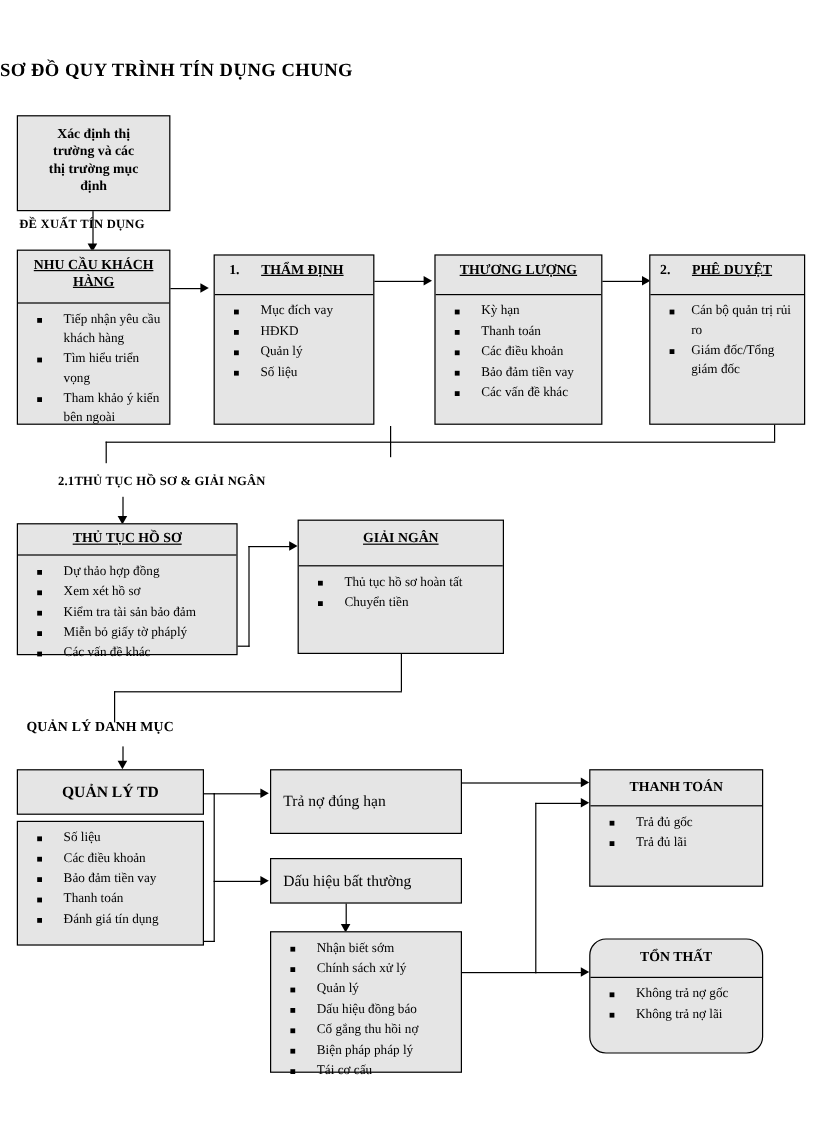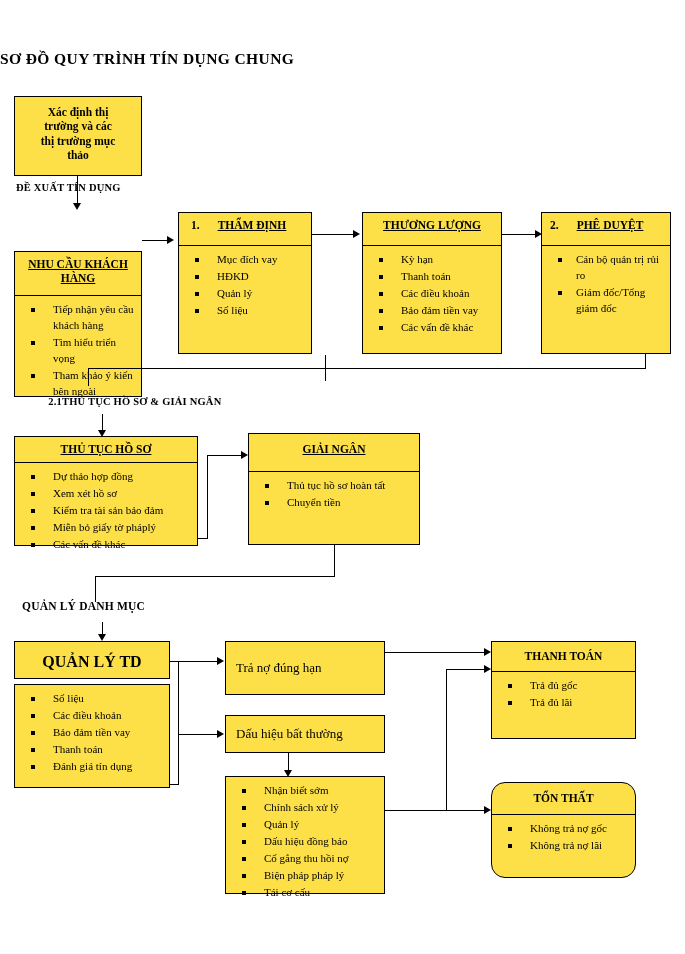--- a/index.html
+++ b/index.html
@@ -39,21 +39,21 @@
     white-space: nowrap;
   }
   .section-label.small { font-size: 10.5px; }
   .section-label .num { display: inline-block; width: 46px; }
 
   
   .box {
     position: absolute;
     box-sizing: border-box;
     border: 1px solid #000;
-    background: #fde047;
+    background: #e5e5e5;
   }
   .box-head {
     box-sizing: border-box;
     text-align: center;
     font-weight: bold;
     font-size: 11.5px;
     padding: 5px 4px 5px 4px;
     line-height: 1.25;
   }
   .box-head.divider { border-bottom: 1px solid #000; }
@@ -125,30 +125,30 @@
 
 <div id="page">
 
   <div class="doc-title">SƠ ĐỒ QUY TRÌNH TÍN DỤNG CHUNG</div>
 
   <div class="box" style="left:14px; top:96px; width:128px; height:80px;">
     <div class="box-head" style="padding-top:8px;">
       <div>Xác định thị</div>
       <div>trường và các</div>
       <div>thị trường mục</div>
-      <div>thảo</div>
+      <div>định</div>
     </div>
   </div>
 
   <div class="section-label small" style="left:16px; top:182px;">ĐỀ XUẤT TÍN DỤNG</div>
 
   <div class="ln v" style="left:77px; top:176px; height:30px;"></div>
   <div class="arrow-d" style="left:73px; top:203px;"></div>
 
-  <div class="box" style="left:14px; top:208px; width:128px; height:146px;margin-top:43px;">
+  <div class="box" style="left:14px; top:208px; width:128px; height:146px;">
     <div class="box-head divider" style="height:44px;">
       <span class="u">NHU CẦU KHÁCH HÀNG</span>
     </div>
     <ul class="bullets">
       <li>Tiếp nhận yêu cầu khách hàng</li>
       <li>Tìm hiểu triển vọng</li>
       <li>Tham khảo ý kiến bên ngoài</li>
     </ul>
   </div>
 
@@ -241,21 +241,21 @@
   <div class="ln v" style="left:334px; top:545px; height:31px;"></div>
   <div class="ln h" style="left:95px; top:576px; width:240px;"></div>
   <div class="ln v" style="left:95px; top:576px; height:26px;"></div>
 
   <div class="section-label" style="left:22px; top:600px;">QUẢN LÝ DANH MỤC</div>
 
   <div class="ln v" style="left:102px; top:622px; height:16px;"></div>
   <div class="arrow-d" style="left:98px; top:634px;"></div>
 
   <div class="box" style="left:14px; top:641px; width:156px; height:38px;">
-    <div class="box-head" style="padding-top:10px; font-size:16px;">
+    <div class="box-head" style="padding-top:10px; font-size:13px;">
       <span>QUẢN LÝ TD</span>
     </div>
   </div>
 
   <div class="box" style="left:14px; top:684px; width:156px; height:104px;">
     <ul class="bullets">
       <li>Số liệu</li>
       <li>Các điều khoản</li>
       <li>Bảo đảm tiền vay</li>
       <li>Thanh toán</li>

